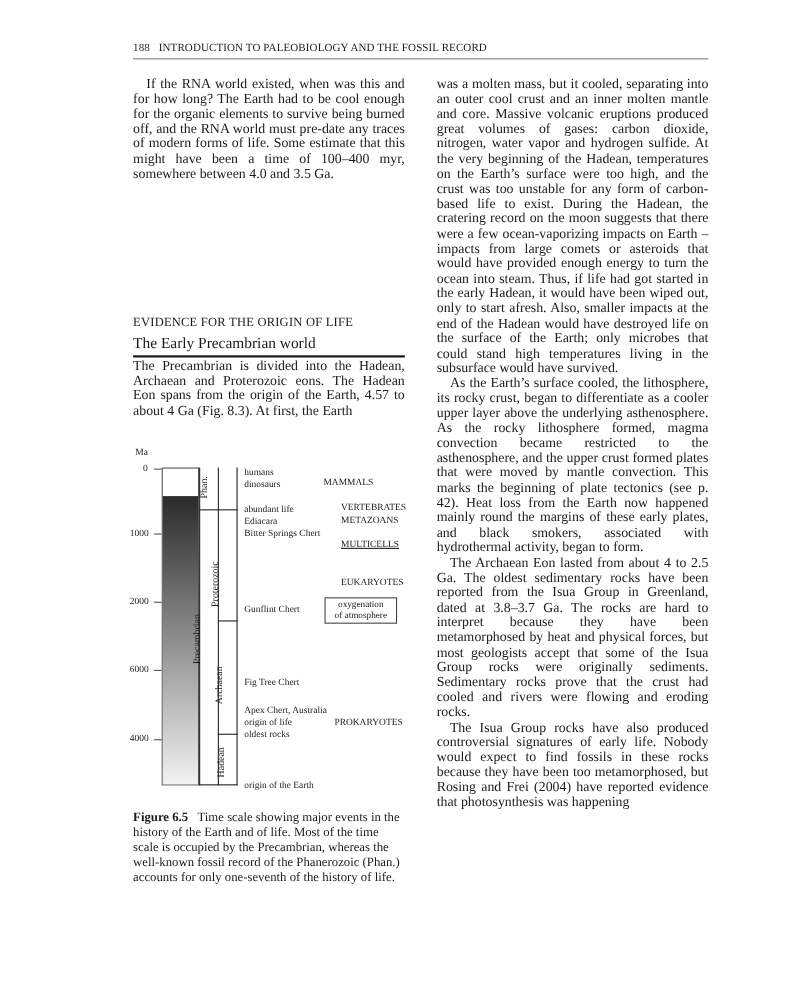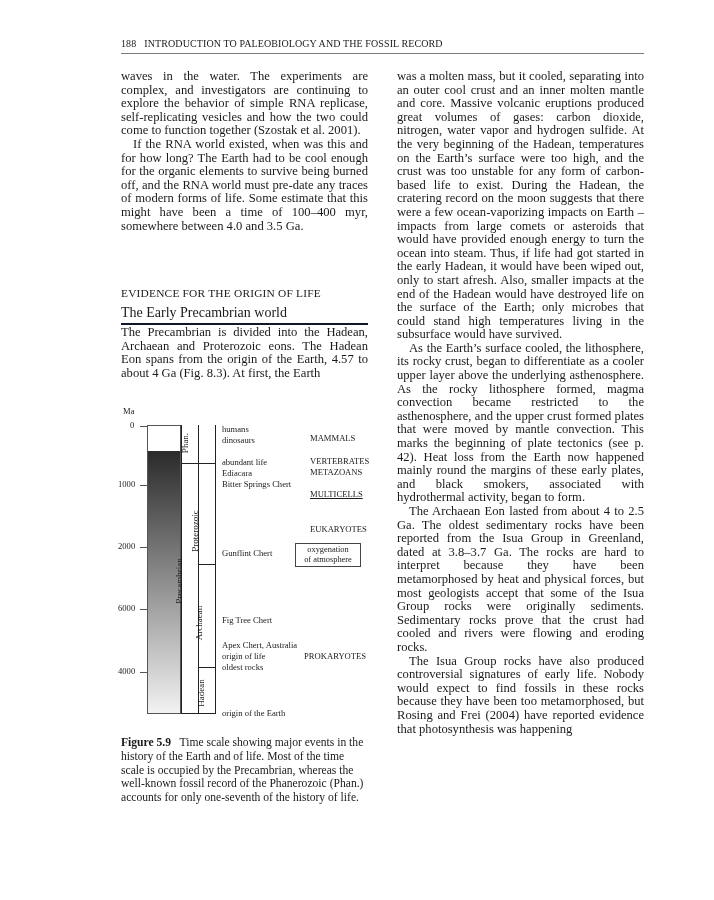--- a/index.html
+++ b/index.html
@@ -40,21 +40,20 @@
   .caption b{font-weight:bold;}
 </style>
 </head>
 <body>
 
 <div class="header">
   <span class="pg">188</span><span>INTRODUCTION TO PALEOBIOLOGY AND THE FOSSIL RECORD</span>
 </div>
 
 <div class="col" id="left">
-  <p>waves in the water. The experiments are complex, and investigators are continuing to explore the behavior of simple RNA replicase, self-replicating vesicles and how the two could come to function together (Szostak et al. 2001).</p>
   <p class="ind">If the RNA world existed, when was this and for how long? The Earth had to be cool enough for the organic elements to survive being burned off, and the RNA world must pre-date any traces of modern forms of life. Some estimate that this might have been a time of 100–400 myr, somewhere between 4.0 and 3.5 Ga.</p>
 </div>
 
 <div class="sec-head">EVIDENCE FOR THE ORIGIN OF LIFE</div>
 <div class="sub-head">The Early Precambrian world</div>
 
 <div class="col" id="left2">
   <p>The Precambrian is divided into the Hadean, Archaean and Proterozoic eons. The Hadean Eon spans from the origin of the Earth, 4.57 to about 4 Ga (Fig. 8.3). At first, the Earth</p>
 </div>
 
@@ -94,35 +93,35 @@
   <span class="abs" style="left:112px;top:27px;">abundant life</span>
   <span class="abs" style="left:112px;top:38px;">Ediacara</span>
   <span class="abs" style="left:112px;top:49px;">Bitter Springs Chert</span>
   <span class="abs" style="left:112px;top:118px;">Gunflint Chert</span>
   <span class="abs" style="left:112px;top:185px;">Fig Tree Chert</span>
   <span class="abs" style="left:112px;top:210px;">Apex Chert, Australia</span>
   <span class="abs" style="left:112px;top:221px;">origin of life</span>
   <span class="abs" style="left:112px;top:232px;">oldest rocks</span>
   <span class="abs" style="left:112px;top:278px;">origin of the Earth</span>
 
-  <span class="abs" style="left:200px;top:3px;text-align:right;">MAMMALS</span>
+  <span class="abs" style="left:184px;top:3px;text-align:right;">MAMMALS</span>
   <span class="abs" style="left:200px;top:26px;">VERTEBRATES</span>
   <span class="abs" style="left:200px;top:37px;">METAZOANS</span>
   <span class="abs" style="left:200px;top:59px;text-decoration:underline;">MULTICELLS</span>
   <span class="abs" style="left:200px;top:94px;">EUKARYOTES</span>
   <span class="abs" style="left:194px;top:221px;">PROKARYOTES</span>
 
   <div class="ox">
     <div>oxygenation</div>
     <div>of atmosphere</div>
   </div>
 </div>
 
 <div class="caption">
-  <b>Figure 5.9</b>&nbsp;&nbsp; <span>Time scale showing major events in the history of the Earth and of life. Most of the time scale is occupied by the Precambrian, whereas the well-known fossil record of the Phanerozoic (Phan.) accounts for only one-seventh of the history of life.</span>
+  <b>Figure 6.5</b>&nbsp;&nbsp; <span>Time scale showing major events in the history of the Earth and of life. Most of the time scale is occupied by the Precambrian, whereas the well-known fossil record of the Phanerozoic (Phan.) accounts for only one-seventh of the history of life.</span>
 </div>
 
 <div class="col" id="right">
   <p>was a molten mass, but it cooled, separating into an outer cool crust and an inner molten mantle and core. Massive volcanic eruptions produced great volumes of gases: carbon dioxide, nitrogen, water vapor and hydrogen sulfide. At the very beginning of the Hadean, temperatures on the Earth’s surface were too high, and the crust was too unstable for any form of carbon-based life to exist. During the Hadean, the cratering record on the moon suggests that there were a few ocean-vaporizing impacts on Earth – impacts from large comets or asteroids that would have provided enough energy to turn the ocean into steam. Thus, if life had got started in the early Hadean, it would have been wiped out, only to start afresh. Also, smaller impacts at the end of the Hadean would have destroyed life on the surface of the Earth; only microbes that could stand high temperatures living in the subsurface would have survived.</p>
   <p class="ind"><span>As the Earth’s surface cooled, the </span><b>lithosphere</b><span>, its rocky crust, began to differentiate as a cooler upper layer above the underlying </span><b>asthenosphere</b><span>. As the rocky lithosphere formed, magma convection became restricted to the asthenosphere, and the upper crust formed plates that were moved by mantle convection. This marks the beginning of plate tectonics (see p. 42). Heat loss from the Earth now happened mainly round the margins of these early plates, and black smokers, associated with hydrothermal activity, began to form.</span></p>
   <p class="ind"><span>The Archaean Eon lasted from about 4 to 2.5 Ga. The oldest </span><b>sedimentary</b><span> rocks have been reported from the Isua Group in Greenland, dated at 3.8–3.7 Ga. The rocks are hard to interpret because they have been </span><b>metamorphosed</b><span> by heat and physical forces, but most geologists accept that some of the Isua Group rocks were originally sediments. Sedimentary rocks prove that the crust had cooled and rivers were flowing and eroding rocks.</span></p>
   <p class="ind">The Isua Group rocks have also produced controversial signatures of early life. Nobody would expect to find fossils in these rocks because they have been too metamorphosed, but Rosing and Frei (2004) have reported evidence that photosynthesis was happening</p>
 </div>
 
 </body></html>

